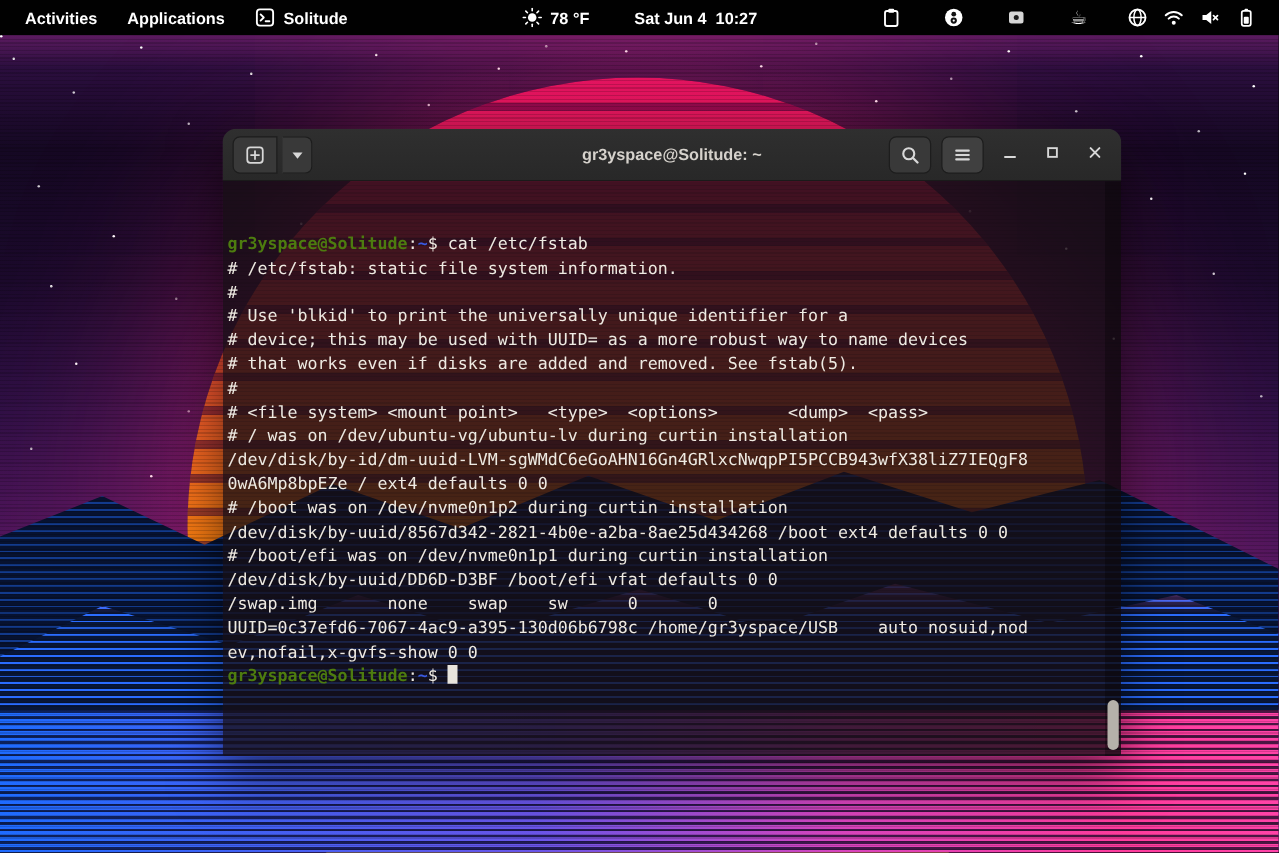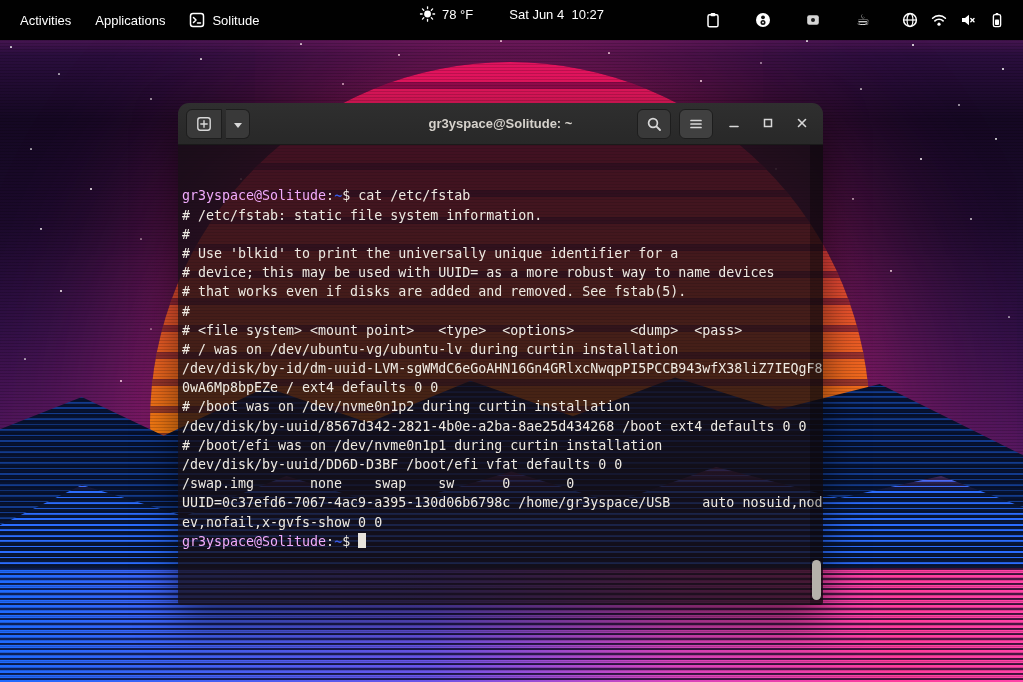--- a/index.html
+++ b/index.html
@@ -1,23 +1,23 @@
 <!DOCTYPE html>
 <html><head>
 <meta charset="utf-8">
 <style>
   * { margin:0; padding:0; box-sizing:border-box; }
   html,body { width:1023px; height:682px; overflow:hidden; background:#000; }
   body { font-family:"Liberation Sans", sans-serif; position:relative; }
 
   
   .topbar {
-    position:absolute; top:0; left:0; right:0; height:40px; background:#010101;
+    position:absolute; top:0; left:0; right:0; height:28px; background:#010101;
     display:flex; align-items:center; color:#fff; z-index:100;
-    font-size:13px; font-weight:400;
+    font-size:13px; font-weight:700;
   }
   .tb-left { display:flex; align-items:center; gap:24px; padding-left:20px; }
   .tb-item { display:flex; align-items:center; gap:7px; height:28px; cursor:default; }
   .tb-center { position:absolute; left:50%; top:0; transform:translateX(-50%); height:28px;
     display:flex; align-items:center; gap:36px; }
   .tb-center .grp { display:flex; align-items:flex-end; gap:7px; }
   .clock { white-space:pre; }
   .tb-right { margin-left:auto; display:flex; align-items:center; padding-right:10px; }
   .tray-item { width:50px; display:flex; justify-content:center; align-items:center; height:28px; }
   .tray-group { display:flex; align-items:center; gap:13px; padding:0 8px 0 14px; }
@@ -68,21 +68,21 @@
     background:linear-gradient(90deg,#1e6bff 0%, #6a55e8 42%, #d844bd 66%, #ff3c9c 88%, #ff43a8 100%);
   }
   .water::after { content:""; position:absolute; inset:0;
     background:repeating-linear-gradient(180deg, rgba(4,4,28,0.72) 0 2px, rgba(4,4,28,0) 2px 5px);
   }
   .scan { position:absolute; inset:0; pointer-events:none;
     background:repeating-linear-gradient(180deg, rgba(0,0,0,0.16) 0 1px, rgba(0,0,0,0) 1px 3px);
   }
 
   
-  .window { position:absolute; left:178px; top:103px; width:645px; height:502px; z-index:20;
+  .window { position:absolute; left:178px; top:103px; width:719px; height:502px; z-index:20;
     border-radius:11px 11px 3px 3px; overflow:hidden; box-shadow:0 16px 42px rgba(0,0,0,0.55);
   }
   .titlebar { height:42px; background:linear-gradient(#2f2f2f,#282828); border-bottom:1px solid #1a1a1a;
     display:flex; align-items:center; padding:0 8px; gap:4px; position:relative;
   }
   .tb-btn { height:30px; background:#393939; border:1px solid #1d1d1d; border-radius:6px;
     display:flex; align-items:center; justify-content:center; color:#d8d8d8; cursor:default;
   }
   .btn-newtab { width:36px; border-radius:6px 0 0 6px; }
   .btn-tabdrop { width:24px; border-radius:0 6px 6px 0; border-left:none; }
@@ -92,21 +92,21 @@
   .btn-search, .btn-menu { width:34px; }
   .btn-menu { background:#404040; }
   .winctl { width:26px; height:26px; display:flex; align-items:center; justify-content:center; color:#d8d8d8; }
 
   .term { position:absolute; top:42px; left:0; right:0; bottom:0;
     background:rgba(22,14,20,0.78);
     font-family:"DejaVu Sans Mono", monospace; font-size:13.3px; line-height:19.2px;
     color:#eeeae2; padding:3px 0 0 4px; white-space:pre; overflow:hidden;
   }
   .tline { height:19.2px; }
-  .p-user { color:#f0abfc; font-weight:normal; }
+  .p-user { color:#4d7c0f; font-weight:bold; }
   .p-path { color:#3a5ae2; font-weight:bold; }
   .p-fg { color:#eeeae2; }
   .cursor { display:inline-block; width:8px; height:15px; background:#e8e4dc; vertical-align:-2px; }
   .scroll-track { position:absolute; top:0; bottom:0; right:0; width:13px; background:rgba(0,0,0,0.28); }
   .scroll-thumb { position:absolute; right:2px; bottom:5px; width:9px; height:40px; border-radius:5px; background:#b5b1aa; }
 </style>
 </head>
 <body>
 
 <div class="wallpaper">

